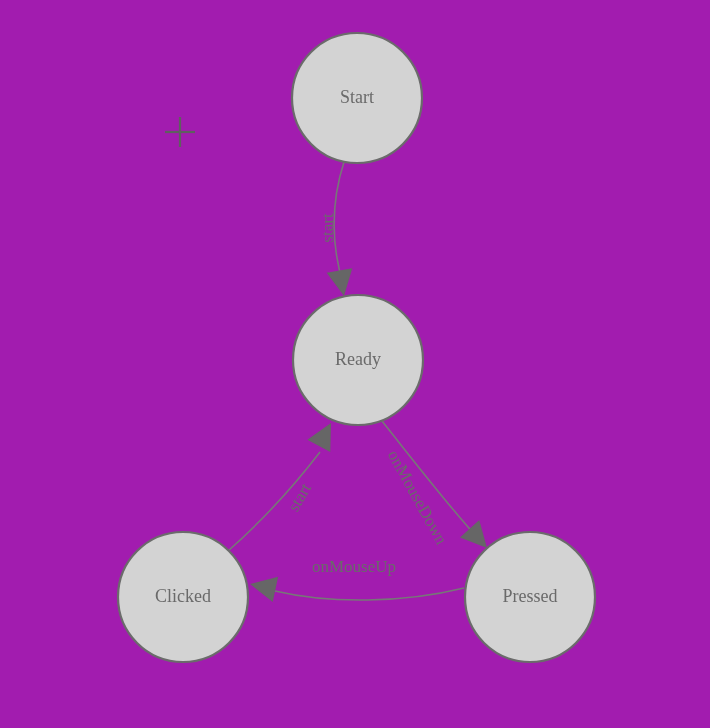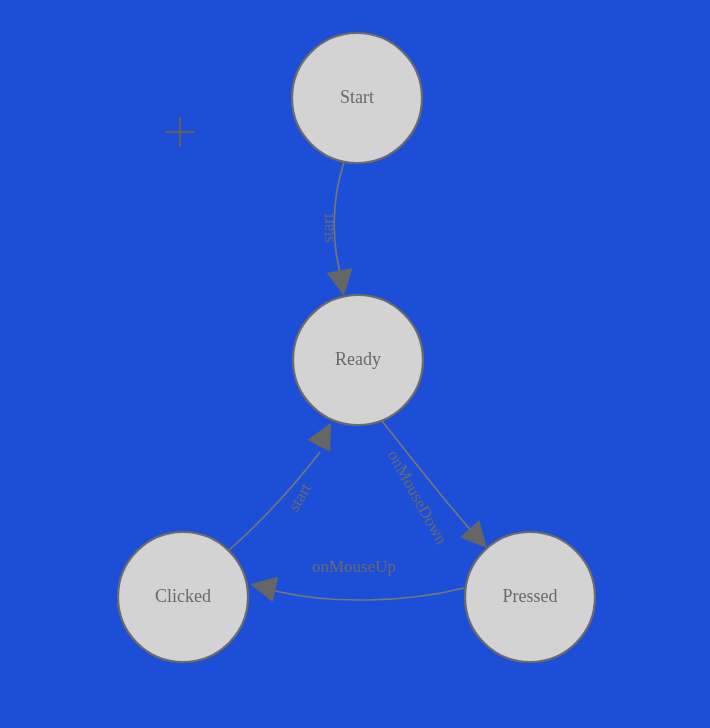--- a/index.html
+++ b/index.html
@@ -11,21 +11,21 @@
   body {
     width: 710px;
     height: 728px;
     font-family: "Liberation Serif", "DejaVu Serif", serif;
     overflow: hidden;
   }
   #canvas-root {
     position: relative;
     width: 710px;
     height: 728px;
-    background: #1d4ed8;
+    background: #a21caf;
   }
   svg#diagram {
     display: block;
     width: 710px;
     height: 728px;
   }
   .node-circle {
     fill: #d3d3d3;
     stroke: #6b6b6b;
     stroke-width: 2.2;

